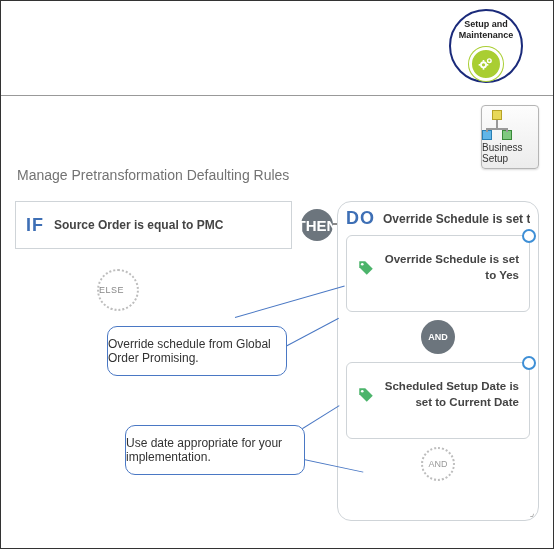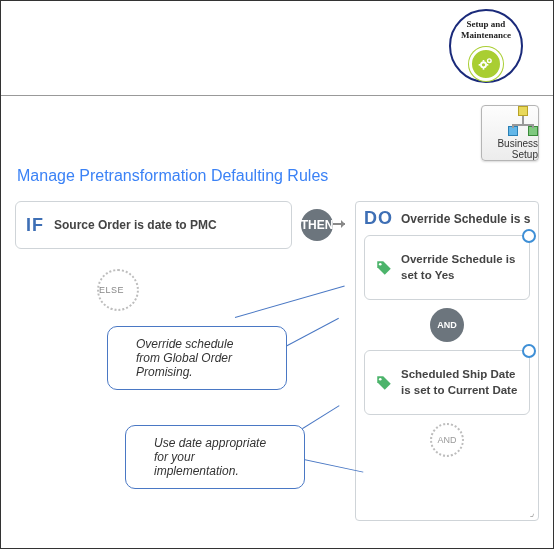--- a/index.html
+++ b/index.html
@@ -6,97 +6,97 @@
   body { font-family: Arial, Helvetica, sans-serif; background:#fff; color:#333; }
   .canvas { width:554px; height:549px; border:1px solid #333; position:relative; overflow:hidden; background:#fff; }
 
   
   .header { position:absolute; top:0; left:0; right:0; height:94px; }
   .setup-circle {
     position:absolute; top:8px; right:30px;
     width:74px; height:74px; border:2px solid #1a2a7a; border-radius:50%;
     background:#fff; text-align:center; padding-top:8px;
   }
-  .setup-circle .label { font-size:9px; font-weight:bold; line-height:11px; color:#222;font-family:Liberation Serif, serif; }
+  .setup-circle .label { font-size:9px; font-weight:bold; line-height:11px; color:#222; }
   .gear-circle {
     width:34px; height:34px; border-radius:50%; background:#a9ce32;
     margin:6px auto 0; display:flex; align-items:center; justify-content:center;
     box-shadow: inset 0 0 0 3px #fff, 0 0 0 1px #a9ce32;
   }
   .gear-circle svg { width:20px; height:20px; }
 
   .hr { position:absolute; top:94px; left:0; right:0; height:0; border-top:1px solid #999; }
 
   
   .biz-btn {
     position:absolute; top:104px; right:14px;
-    width:58px; height:56px; border:1px solid #b5b5b5; border-radius:4px;
+    width:58px; height:64px; border:1px solid #b5b5b5; border-radius:4px;
     background:linear-gradient(#fdfdfd,#ececec);
     box-shadow:0 1px 2px rgba(0,0,0,.15);
-    display:flex; flex-direction:column; align-items:flex-end; justify-content:center;
+    display:flex; flex-direction:column; align-items:flex-start; justify-content:center;
     font-size:10px; color:#333; cursor:pointer;
   }
   .biz-icon { width:30px; height:30px; position:relative; margin-bottom:2px; }
   .biz-icon .node { position:absolute; width:10px; height:10px; border:1px solid #637; }
   .biz-icon .n1 { top:0; left:10px; background:#e8d85a; border-color:#b7a227;}
   .biz-icon .n2 { bottom:0; left:0; background:#62b6e8; border-color:#2a7fb4;}
   .biz-icon .n3 { bottom:0; right:0; background:#7fc97f; border-color:#3a8a3a;}
   .biz-icon .ln { position:absolute; background:#999; width:2px; }
   .biz-icon .l1 { top:10px; left:14px; height:8px; }
   .biz-icon .l2 { top:18px; left:4px; width:22px; height:2px; }
   .biz-icon .l3 { top:18px; left:4px; height:4px; }
   .biz-icon .l4 { top:18px; left:24px; height:4px; }
 
-  .title { position:absolute; top:166px; left:16px; font-size:16px; color:#3b82f6; }
+  .title { position:absolute; top:166px; left:16px; font-size:14px; color:#737373; }
 
   
   .if-block {
     position:absolute; top:200px; left:14px;
     width:277px; height:48px;
-    border:1px solid #cfd4d8; border-radius:6px;
+    border:1px solid #cfd4d8; border-radius:0;
     background:#fff;
     display:flex; align-items:center; padding-left:10px;
   }
   .if-kw { font-size:18px; font-weight:bold; color:#3e6fb5; margin-right:10px; letter-spacing:1px; }
   .if-text { font-size:12px; font-weight:bold; color:#444; }
 
   
   .else-badge {
     position:absolute; top:268px; left:96px;
     width:42px; height:42px; border:2px dotted #bdbdbd; border-radius:50%;
     display:flex; align-items:center; justify-content:flex-start;
     font-size:9px; color:#888; letter-spacing:.5px;
   }
 
   
   .then-circle {
     position:absolute; top:208px; left:300px;
     width:32px; height:32px; border-radius:50%; background:#6c757d;
     display:flex; align-items:center; justify-content:center;
-    color:#fff; font-size:12px; font-weight:bold;
+    color:#fff; font-size:15px; font-weight:bold;
   }
   .arrow { position:absolute; top:222px; left:332px; width:12px; height:2px; background:#888; }
   .arrow::after {
     content:""; position:absolute; right:-4px; top:-3px;
     border:4px solid transparent; border-left-color:#888;
   }
 
   
   .do-panel {
-    position:absolute; top:200px; left:354px; right:14px;
-    border:1px solid #cfd4d8; border-radius:4px; background:#fff;
-    height:320px; padding:6px 8px 8px;
+    position:absolute; top:200px; left:336px; right:14px;
+    border:1px solid #cfd4d8; border-radius:14px; background:#fff;
+    height:320px; padding:6px 8px 8px;text-align:right;
   }
   .do-head { display:flex; align-items:center; margin-bottom:6px; overflow:hidden; white-space:nowrap; }
   .do-kw { color:#3e6fb5; font-weight:bold; font-size:18px; margin-right:8px; letter-spacing:1px; }
   .do-head-text { font-size:12px; font-weight:bold; color:#444; }
 
   .action-box {
     border:1px solid #cfd4d8; border-radius:6px; background:#fff;
-    padding:16px 10px 16px 10px; position:relative; margin-bottom:0;
+    padding:16px 10px 28px 10px; position:relative; margin-bottom:0;
   }
   .action-box .corner { position:absolute; top:-7px; right:-7px; width:14px; height:14px; border:2px solid #3e8fd6; border-radius:50%; background:#fff; }
   .action-row { display:flex; align-items:center; }
   .tag-icon { width:18px; height:18px; margin-right:8px; flex-shrink:0; }
   .action-text { font-size:11.5px; font-weight:bold; color:#444; line-height:1.35; }
 
   .and-circle {
     width:34px; height:34px; border-radius:50%; background:#6c757d;
     display:flex; align-items:center; justify-content:center;
     color:#fff; font-size:9px; font-weight:bold; margin:8px auto;
@@ -104,23 +104,22 @@
   .and-dotted {
     width:34px; height:34px; border:2px dotted #bdbdbd; border-radius:50%;
     display:flex; align-items:center; justify-content:center;
     color:#9a9a9a; font-size:9px; margin:8px auto;
   }
   .resize-handle{ position:absolute; right:4px; bottom:2px; font-size:9px; color:#9a9a9a; font-style:italic;}
 
   
   .callout {
     position:absolute; border:1px solid #4a78c4; border-radius:10px;
-    background:#fff; padding:10px 28px; font-size:12px; color:#333;
+    background:#fff; padding:10px 0; font-size:12px; color:#333;
     width:180px;
-    font-style:italic;
   }
   .c1 { top:325px; left:106px; }
   .c2 { top:424px; left:124px; }
 
   
   .lead { position:absolute; background:#4a78c4; height:1px; }
   .lead-a { top:316px; left:234px; width:114px; transform:rotate(-16deg); transform-origin:left center; }
   .lead-b { top:358px; left:260px; width:88px; transform:rotate(-28deg); transform-origin:left center; }
   .lead-c { top:438px; left:284px; width:64px; transform:rotate(-32deg); transform-origin:left center; }
   .lead-d { top:454px; left:284px; width:80px; transform:rotate(12deg); transform-origin:left center; }
@@ -165,21 +164,21 @@
         <span class="ln l4"></span>
     </div>
     <div>Business</div>
     <div>Setup</div>
   </div>
 
   <div class="title">Manage Pretransformation Defaulting Rules</div>
 
   <div class="if-block">
     <span class="if-kw">IF</span>
-    <span class="if-text">Source Order is date to PMC</span>
+    <span class="if-text">Source Order is equal to PMC</span>
   </div>
 
   <div class="else-badge">
     <span>ELSE</span>
   </div>
 
   <div class="then-circle">
     <span>THEN</span>
   </div>
   <div class="arrow"></div>
@@ -205,21 +204,21 @@
       <span>AND</span>
     </div>
 
     <div class="action-box">
       <span class="corner"></span>
       <div class="action-row">
         <svg class="tag-icon" viewBox="0 0 24 24">
           <path fill="#4cb46b" d="M3 3h8l10 10-8 8L3 11z"></path>
             <circle cx="7" cy="7" r="1.8" fill="#fff"></circle>
         </svg>
-        <span class="action-text">Scheduled Ship Date is set to Current Date</span>
+        <span class="action-text">Scheduled Setup Date is set to Current Date</span>
       </div>
     </div>
 
     <div class="and-dotted">
       <span>AND</span>
     </div>
     <span class="resize-handle">⌟</span>
   </div>
 
   <div class="lead lead-a"></div>

